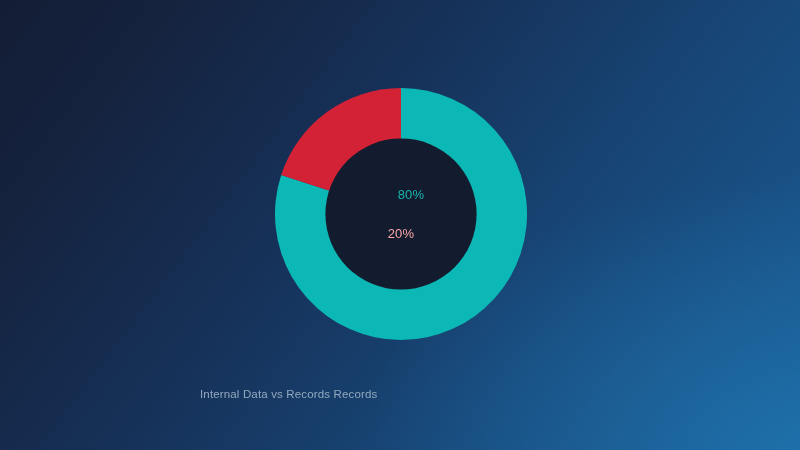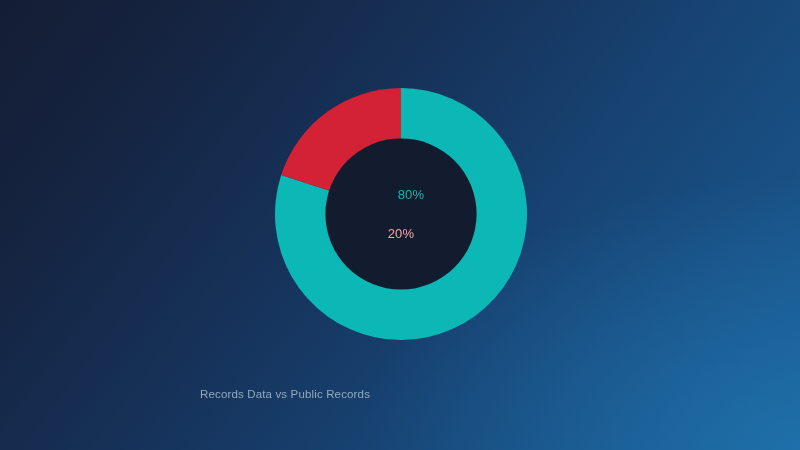--- a/index.html
+++ b/index.html
@@ -114,16 +114,16 @@
           </g>
         <circle id="donut-hole" cx="126" cy="126" r="75.60" fill="#121c2e"></circle>
       </svg>
     </div>
 
     <div id="center-labels">
       <div class="center-value" id="value-primary">80%</div>
       <div class="center-value" id="value-secondary">20%</div>
     </div>
 
-    <div id="caption">Records Data vs Public Records</div>
+    <div id="caption">Internal Data vs Records Records</div>
 
   </div>
 </div>
 
 </body></html>

